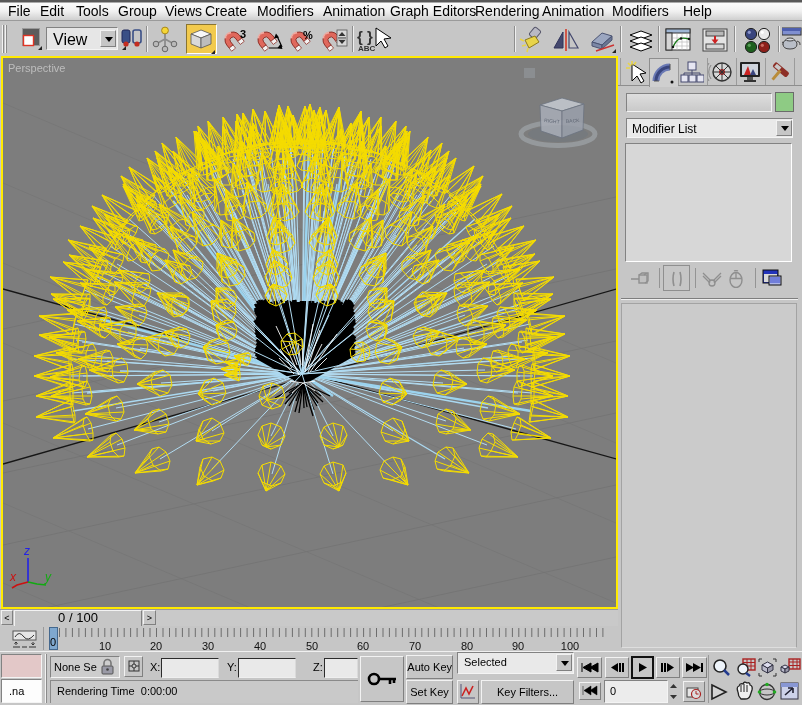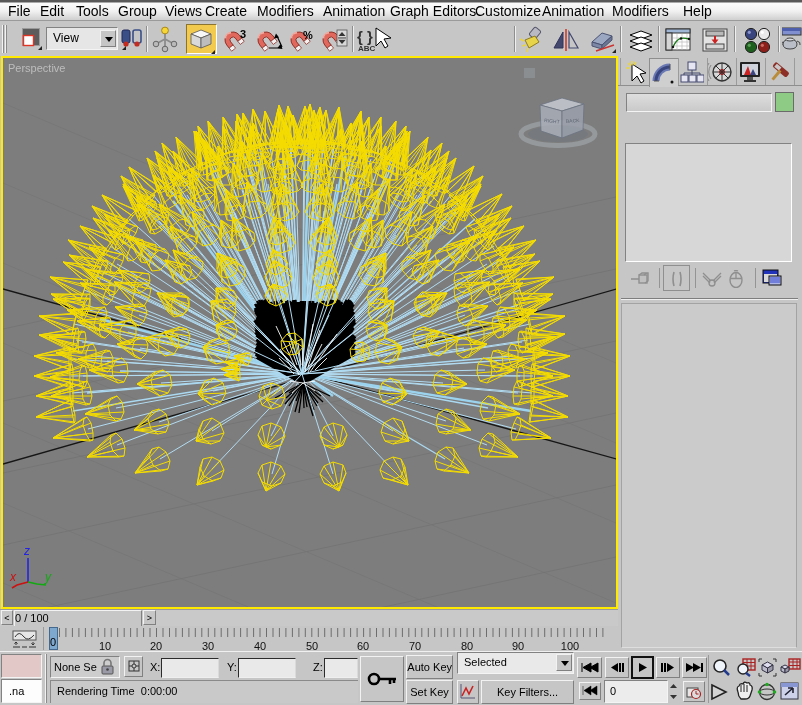--- a/index.html
+++ b/index.html
@@ -13,37 +13,37 @@
 <div class="abs" style="left:0;top:0;width:802px;height:21px;background:linear-gradient(#585858 0,#585858 2px,#fbfbfb 3px,#f1f1f1 55%,#cfcfcf 100%);border-bottom:1px solid #9a9a9a;font-size:14px;color:#000">
     <span style="position:absolute;left:8px;top:3px">File</span>
     <span style="position:absolute;left:40px;top:3px">Edit</span>
     <span style="position:absolute;left:76px;top:3px">Tools</span>
     <span style="position:absolute;left:118px;top:3px">Group</span>
     <span style="position:absolute;left:165px;top:3px">Views</span>
     <span style="position:absolute;left:205px;top:3px">Create</span>
     <span style="position:absolute;left:257px;top:3px">Modifiers</span>
     <span style="position:absolute;left:323px;top:3px">Animation</span>
     <span style="position:absolute;left:390px;top:3px">Graph Editors</span>
-    <span style="position:absolute;left:475px;top:3px">Customize</span>
+    <span style="position:absolute;left:475px;top:3px">Rendering</span>
     <span style="position:absolute;left:542px;top:3px">Animation</span>
     <span style="position:absolute;left:612px;top:3px">Modifiers</span>
     <span style="position:absolute;left:683px;top:3px">Help</span>
   </div>
 
 <div class="abs" id="toolbar" style="left:0;top:22px;width:802px;height:34px;background:#c6c6c6">
     <div class="abs" style="left:2px;top:3px;width:1px;height:28px;border-left:1px solid #f2f2f2;border-right:1px solid #8a8a8a"></div>
     <div class="abs" style="left:5px;top:3px;width:1px;height:28px;border-left:1px solid #f2f2f2;border-right:1px solid #8a8a8a"></div>
     <svg class="abs" style="left:21px;top:5px" width="22" height="24" viewBox="0 0 22 24">
       <rect x="1" y="1" width="18" height="18" fill="#5c5c5c"></rect>
       <rect x="1.5" y="1.5" width="17" height="17" fill="none" stroke="#9a9a9a"></rect>
       <rect x="2.5" y="8.5" width="10" height="10" fill="#fff" stroke="#e03424" stroke-width="1.4"></rect>
       <path d="M17 23 L21 23 L21 19 Z" fill="#222"></path>
     </svg>
     <div class="abs sunk" style="left:46px;top:5px;width:72px;height:23px;background:#e6e6e6">
-      <span style="position:absolute;left:6px;top:3px;font-size:12px">View</span>
+      <span style="position:absolute;left:6px;top:3px;font-size:16px">View</span>
       <div class="btn abs" style="left:53px;top:2px;width:16px;height:17px"></div>
       <div class="abs" style="left:58px;top:9px;border-left:4px solid transparent;border-right:4px solid transparent;border-top:5px solid #000"></div>
     </div>
     <svg class="abs" style="left:121px;top:6px" width="21" height="23" viewBox="0 0 21 23">
       <rect x="1" y="2" width="8" height="13" rx="2" fill="#3a4f86" stroke="#20295c"></rect>
       <circle cx="5" cy="16" r="2.6" fill="#c32d20"></circle>
       <rect x="12" y="2" width="8" height="13" rx="2" fill="none" stroke="#3a4f86" stroke-width="1.6"></rect>
       <circle cx="16" cy="16" r="2.6" fill="#c32d20"></circle>
       <path d="M1 22 L5 22 L5 18 Z" fill="#222"></path>
     </svg>
@@ -464,20 +464,25 @@
     </svg>
     <svg class="abs" style="left:149px;top:4px" width="24" height="25" viewBox="0 0 24 25">
       <g transform="rotate(40 12 12)">
         <rect x="3" y="6" width="18" height="6" rx="2" fill="#8d2f27"></rect>
         <rect x="5" y="7" width="6" height="4" fill="#c9c9c9"></rect>
         <rect x="10.5" y="10" width="3" height="12" fill="#b98c3a"></rect>
       </g>
     </svg>
     <div class="abs sunk" style="left:8px;top:37px;width:146px;height:19px;background:linear-gradient(#dedede,#c9c9c9)"></div>
     <div class="abs" style="left:157px;top:36px;width:19px;height:20px;background:#8ecb84;border:1px solid #6b6b6b"></div>
+    <div class="abs sunk" style="left:8px;top:62px;width:167px;height:20px;background:#e9e9e9">
+      <span style="position:absolute;left:5px;top:3px;font-size:12px">Modifier List</span>
+      <div class="btn abs" style="left:149px;top:1px;width:16px;height:16px"></div>
+      <div class="abs" style="left:154px;top:7px;border-left:4px solid transparent;border-right:4px solid transparent;border-top:5px solid #000"></div>
+    </div>
     <div class="abs sunk" style="left:7px;top:87px;width:167px;height:119px;background:#d7d7d7;border-bottom-color:#fff;border-right-color:#fff"></div>
     <svg class="abs" style="left:12px;top:214px" width="22" height="18" viewBox="0 0 22 18">
       <g stroke="#8f8f8f" fill="none" stroke-width="1.4">
         <rect x="9" y="5" width="8" height="8" fill="#c0c0c0"></rect>
         <path d="M9 5 l3 -2 6 0 0 8 -3 2 M17 3 l-3 2 M1 9 h8"></path>
       </g>
     </svg>
     <div class="abs" style="left:41px;top:212px;width:1px;height:20px;background:#949494"></div>
     <div class="abs" style="left:45px;top:209px;width:27px;height:26px;border:1px solid #8f8f8f"></div>
     <svg class="abs" style="left:49px;top:214px" width="20" height="18" viewBox="0 0 20 18">
@@ -499,21 +504,21 @@
       <rect x="8" y="8" width="12" height="9" fill="#b0b8e8" stroke="#111"></rect>
       <path d="M9 10 h10 M9 12 h10 M9 14 h10" stroke="#3344cc" stroke-width="1"></path>
     </svg>
     <div class="abs" style="left:3px;top:242px;width:177px;height:2px;border-top:1px solid #7e7e7e;border-bottom:1px solid #efefef"></div>
     <div class="abs" style="left:3px;top:247px;width:176px;height:345px;background:#cbcbcb;border:1px solid #a3a3a3;border-bottom-color:#dedede"></div>
   </div>
 
 <div class="abs" id="timeslider" style="left:0;top:609px;width:618px;height:17px;background:#c2c2c2">
     <div class="abs" style="left:0;top:0;width:618px;height:17px;background:#c9c9c9;border-top:1px solid #9a9a9a"></div>
     <div class="abs btn" style="left:1px;top:1px;width:12px;height:15px;font-size:9px;text-align:center;line-height:14px">&lt;</div>
-    <div class="abs btn" style="left:14px;top:1px;width:128px;height:23px;font-size:11px;line-height:14px">0 / 100</div>
+    <div class="abs btn" style="left:14px;top:1px;width:128px;height:23px;font-size:13px;text-align:center;line-height:14px">0 / 100</div>
     <div class="abs btn" style="left:143px;top:1px;width:13px;height:15px;font-size:9px;text-align:center;line-height:14px">&gt;</div>
   </div>
 
 <div class="abs" id="trackbar" style="left:0;top:626px;width:618px;height:25px;background:#c6c6c6">
     <svg class="abs" style="left:12px;top:4px" width="26" height="18" viewBox="0 0 26 18">
       <rect x="1" y="1" width="23" height="9" fill="#e6e6e6" stroke="#555"></rect>
       <path d="M3 7 q4 -7 9 0 q4 5 10 -2" stroke="#333" fill="none"></path>
       <path d="M4 15 l0 -3 M4 12 l-1.6 1.6 M4 12 l1.6 1.6 M21 12 l0 3 M21 15 l-1.6 -1.6 M21 15 l1.6 -1.6 M1 17 h7 M10 17 h5 M17 17 h7" stroke="#333" fill="none"></path>
     </svg>
     <div class="abs" style="left:43px;top:1px;width:1px;height:23px;background:#9a9a9a"></div>

